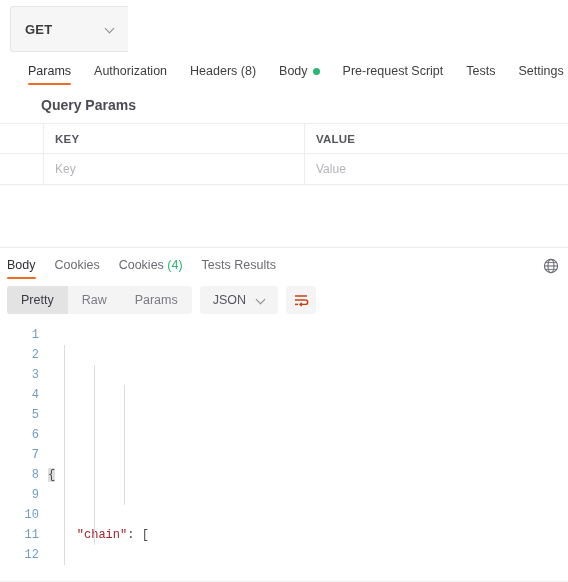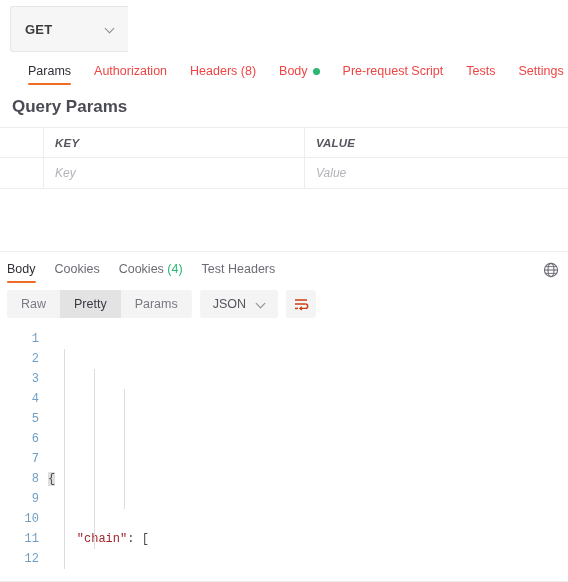--- a/index.html
+++ b/index.html
@@ -70,21 +70,21 @@
     display: flex;
     align-items: flex-end;
     height: 33px;
     padding: 0 0 0 28px;
     gap: 23px;
     overflow: hidden;
     white-space: nowrap;
   }
   .req-tab {
     font-size: 12.5px;
-    color: #ef4444;
+    color: #404040;
     padding-bottom: 7px;
     cursor: pointer;
     position: relative;
     display: flex;
     align-items: center;
     gap: 5px;
     flex: none;
   }
   .req-tab.active {
     color: #2f2f38;
@@ -99,35 +99,35 @@
   }
   .dot-green {
     width: 7px; height: 7px;
     border-radius: 50%;
     background: #2bb673;
     display: inline-block;
   }
 
   
   .qp-title {
-    font-size: 17px;
+    font-size: 14px;
     font-weight: bold;
     color: #4b4b55;
     padding: 12px 0 10px 12px;
+    margin-left: 29px;
   }
   .ptable {
     width: 100%;
     border-top: 1px solid #ededed;
     border-bottom: 1px solid #ededed;
   }
   .prow {
     display: flex;
     height: 30px;
     border-bottom: 1px solid #ededed;
-    font-style: italic;
   }
   .prow:last-child { border-bottom: none; }
   .pcell-check {
     width: 44px;
     border-right: 1px solid #ededed;
     flex: none;
   }
   .pcell-key {
     width: 261px;
     border-right: 1px solid #ededed;
@@ -347,37 +347,37 @@
   <div class="resp-tab active">
     <span>Body</span>
   </div>
   <div class="resp-tab">
     <span>Cookies</span>
   </div>
   <div class="resp-tab">
     <span>Cookies</span><span>&nbsp;</span><span class="cnt-green">(4)</span>
   </div>
   <div class="resp-tab">
-    <span>Test Headers</span>
+    <span>Tests Results</span>
   </div>
   <div class="globe-btn">
     <svg width="18" height="18" viewBox="0 0 18 18" aria-hidden="true">
       <circle cx="9" cy="9" r="6.6" fill="none" stroke="#6b6b76" stroke-width="1.1"></circle>
       <ellipse cx="9" cy="9" rx="3" ry="6.6" fill="none" stroke="#6b6b76" stroke-width="1.1"></ellipse>
       <line x1="2.4" y1="9" x2="15.6" y2="9" stroke="#6b6b76" stroke-width="1.1"></line>
       <line x1="3.4" y1="5.6" x2="14.6" y2="5.6" stroke="#6b6b76" stroke-width="0.9"></line>
       <line x1="3.4" y1="12.4" x2="14.6" y2="12.4" stroke="#6b6b76" stroke-width="0.9"></line>
     </svg>
   </div>
 </div>
 
 <div class="resp-toolbar">
   <div class="seg-group">
+    <div class="seg active">Pretty</div>
     <div class="seg">Raw</div>
-    <div class="seg active">Pretty</div>
     <div class="seg">Params</div>
   </div>
   <div class="json-select">
     <span>JSON</span>
     <span class="chev"></span>
   </div>
   <div class="icon-btn">
     <svg width="16" height="16" viewBox="0 0 16 16" aria-hidden="true">
       <line x1="2" y1="4" x2="14" y2="4" stroke="#cc3f12" stroke-width="1.5"></line>
       <line x1="2" y1="8" x2="12.5" y2="8" stroke="#cc3f12" stroke-width="1.5"></line>

